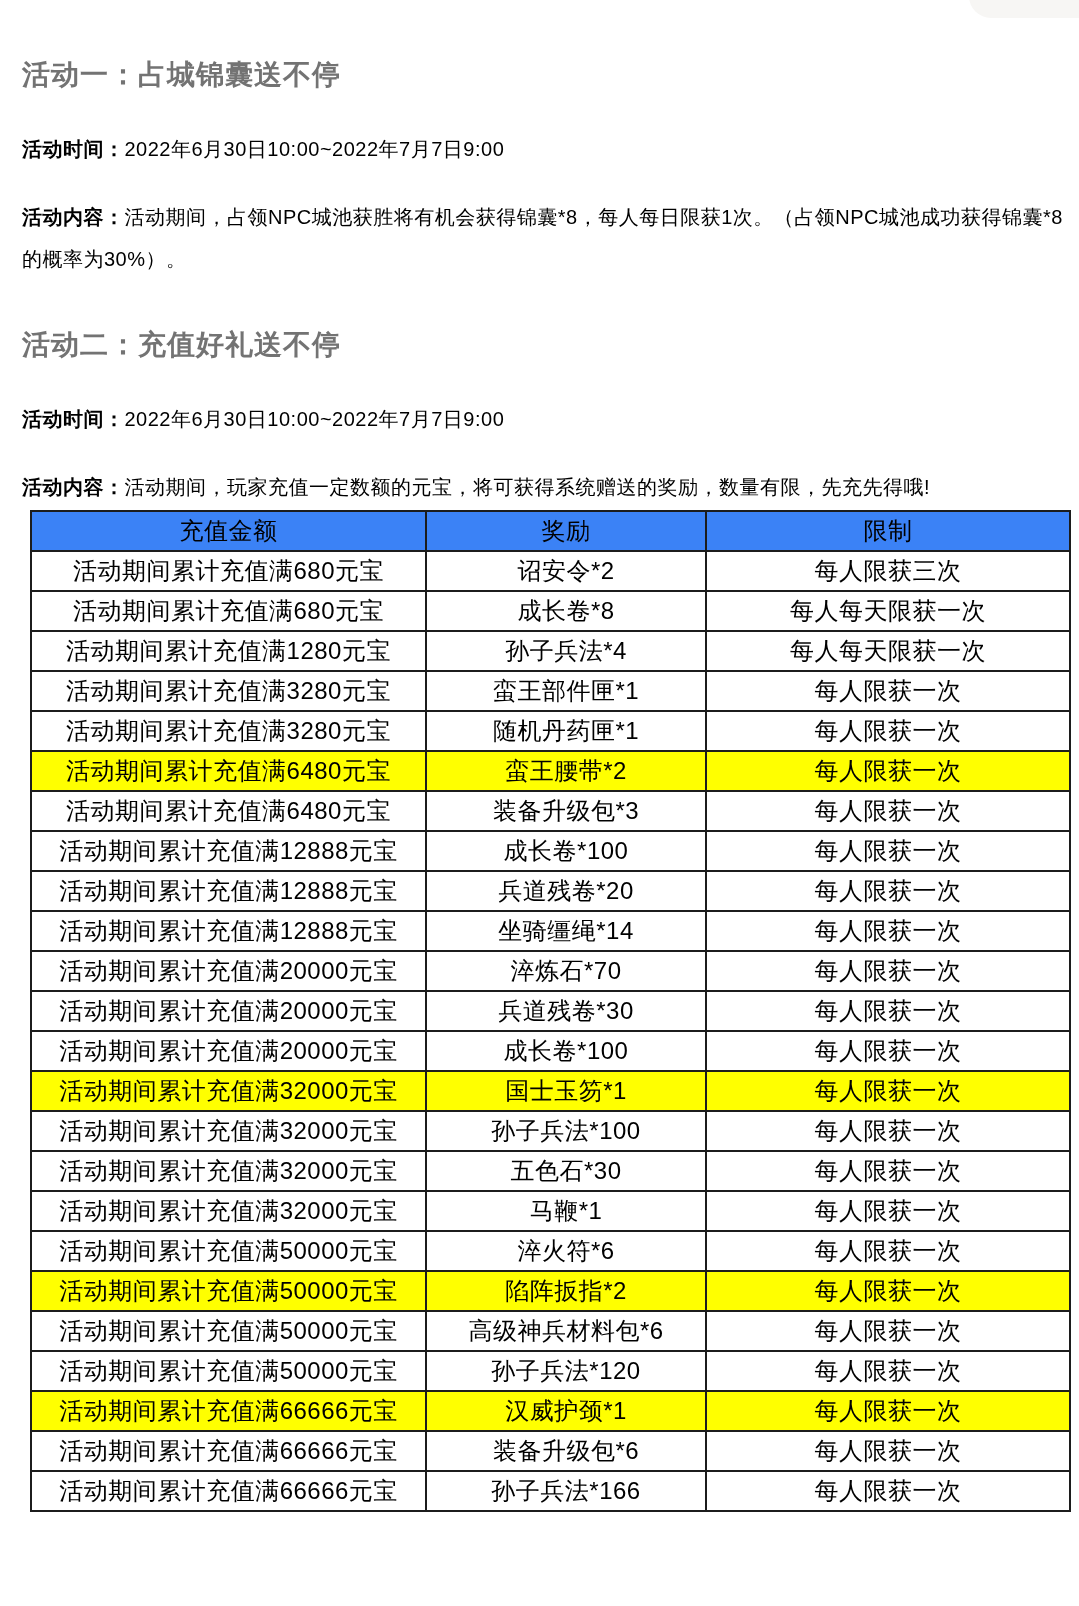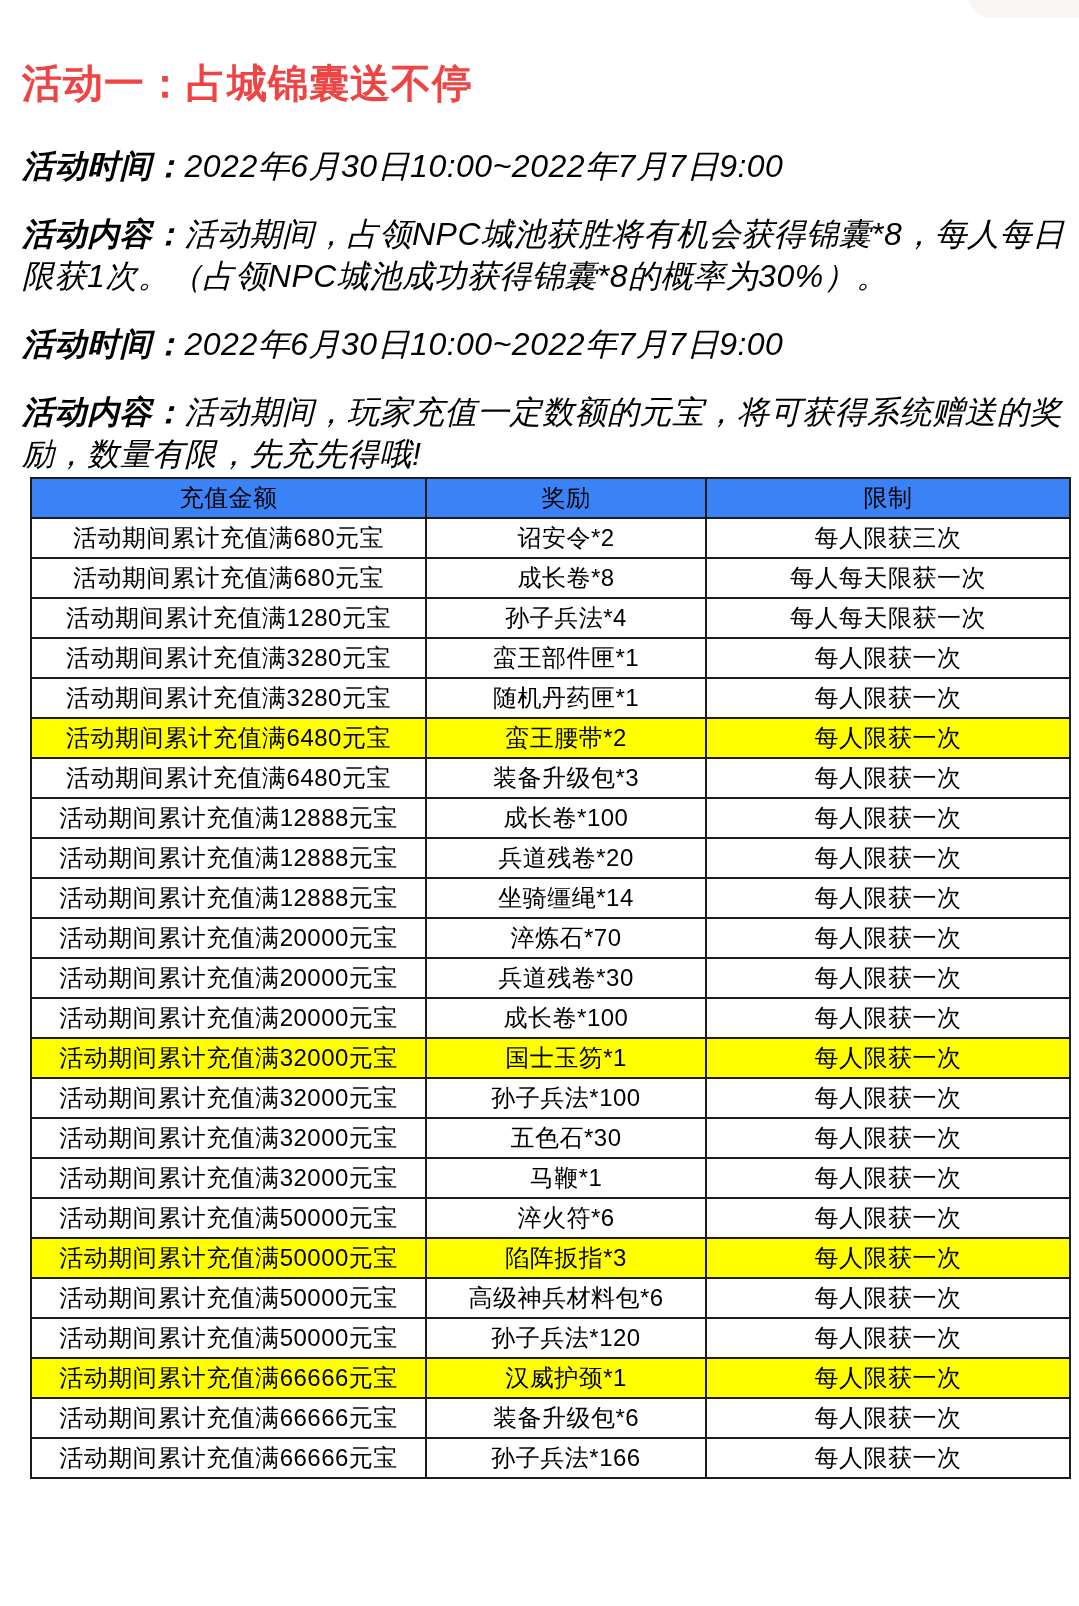--- a/index.html
+++ b/index.html
@@ -21,32 +21,31 @@
     width: 130px;
     height: 46px;
     background: #f7f6f4;
     border-radius: 22px;
   }
   .content {
     position: relative;
     padding: 56px 10px 0 22px;
   }
   h2.evt-heading {
-    color: #ef4444;
-    font-size: 40px;
+    color: #737373;
+    font-size: 28px;
     font-weight: bold;
     letter-spacing: 1px;
     margin-bottom: 34px;
   }
   .para {
-    font-size: 32px;
+    font-size: 20px;
     line-height: 42px;
     margin-bottom: 26px;
     letter-spacing: 0.5px;
-    font-style: italic;
   }
   .para .lbl { font-weight: bold; }
   .sec2 h2.evt-heading { margin-top: 46px; }
   .para.tight { margin-bottom: 2px; }
 
   table.reward-table {
     border-collapse: collapse;
     margin-left: 8px;
     width: 1039px;
     table-layout: fixed;
@@ -77,20 +76,21 @@
 
 <div class="content">
 
   <section class="sec1">
     <h2 class="evt-heading">活动一：占城锦囊送不停</h2>
     <p class="para"><span class="lbl">活动时间：</span><span>2022年6月30日10:00~2022年7月7日9:00</span></p>
     <p class="para"><span class="lbl">活动内容：</span><span>活动期间，占领NPC城池获胜将有机会获得锦囊*8，每人每日限获1次。（占领NPC城池成功获得锦囊*8的概率为30%）。</span></p>
   </section>
 
   <section class="sec2">
+    <h2 class="evt-heading">活动二：充值好礼送不停</h2>
     <p class="para"><span class="lbl">活动时间：</span><span>2022年6月30日10:00~2022年7月7日9:00</span></p>
     <p class="para tight"><span class="lbl">活动内容：</span><span>活动期间，玩家充值一定数额的元宝，将可获得系统赠送的奖励，数量有限，先充先得哦!</span></p>
   </section>
 
   <table class="reward-table">
     <colgroup>
       <col class="c-amount">
       <col class="c-reward">
       <col class="c-limit">
     </colgroup>
@@ -187,21 +187,21 @@
           <td>马鞭*1</td>
           <td>每人限获一次</td>
         </tr>
         <tr>
           <td>活动期间累计充值满50000元宝</td>
           <td>淬火符*6</td>
           <td>每人限获一次</td>
         </tr>
         <tr class="hl">
           <td>活动期间累计充值满50000元宝</td>
-          <td>陷阵扳指*3</td>
+          <td>陷阵扳指*2</td>
           <td>每人限获一次</td>
         </tr>
         <tr>
           <td>活动期间累计充值满50000元宝</td>
           <td>高级神兵材料包*6</td>
           <td>每人限获一次</td>
         </tr>
         <tr>
           <td>活动期间累计充值满50000元宝</td>
           <td>孙子兵法*120</td>

